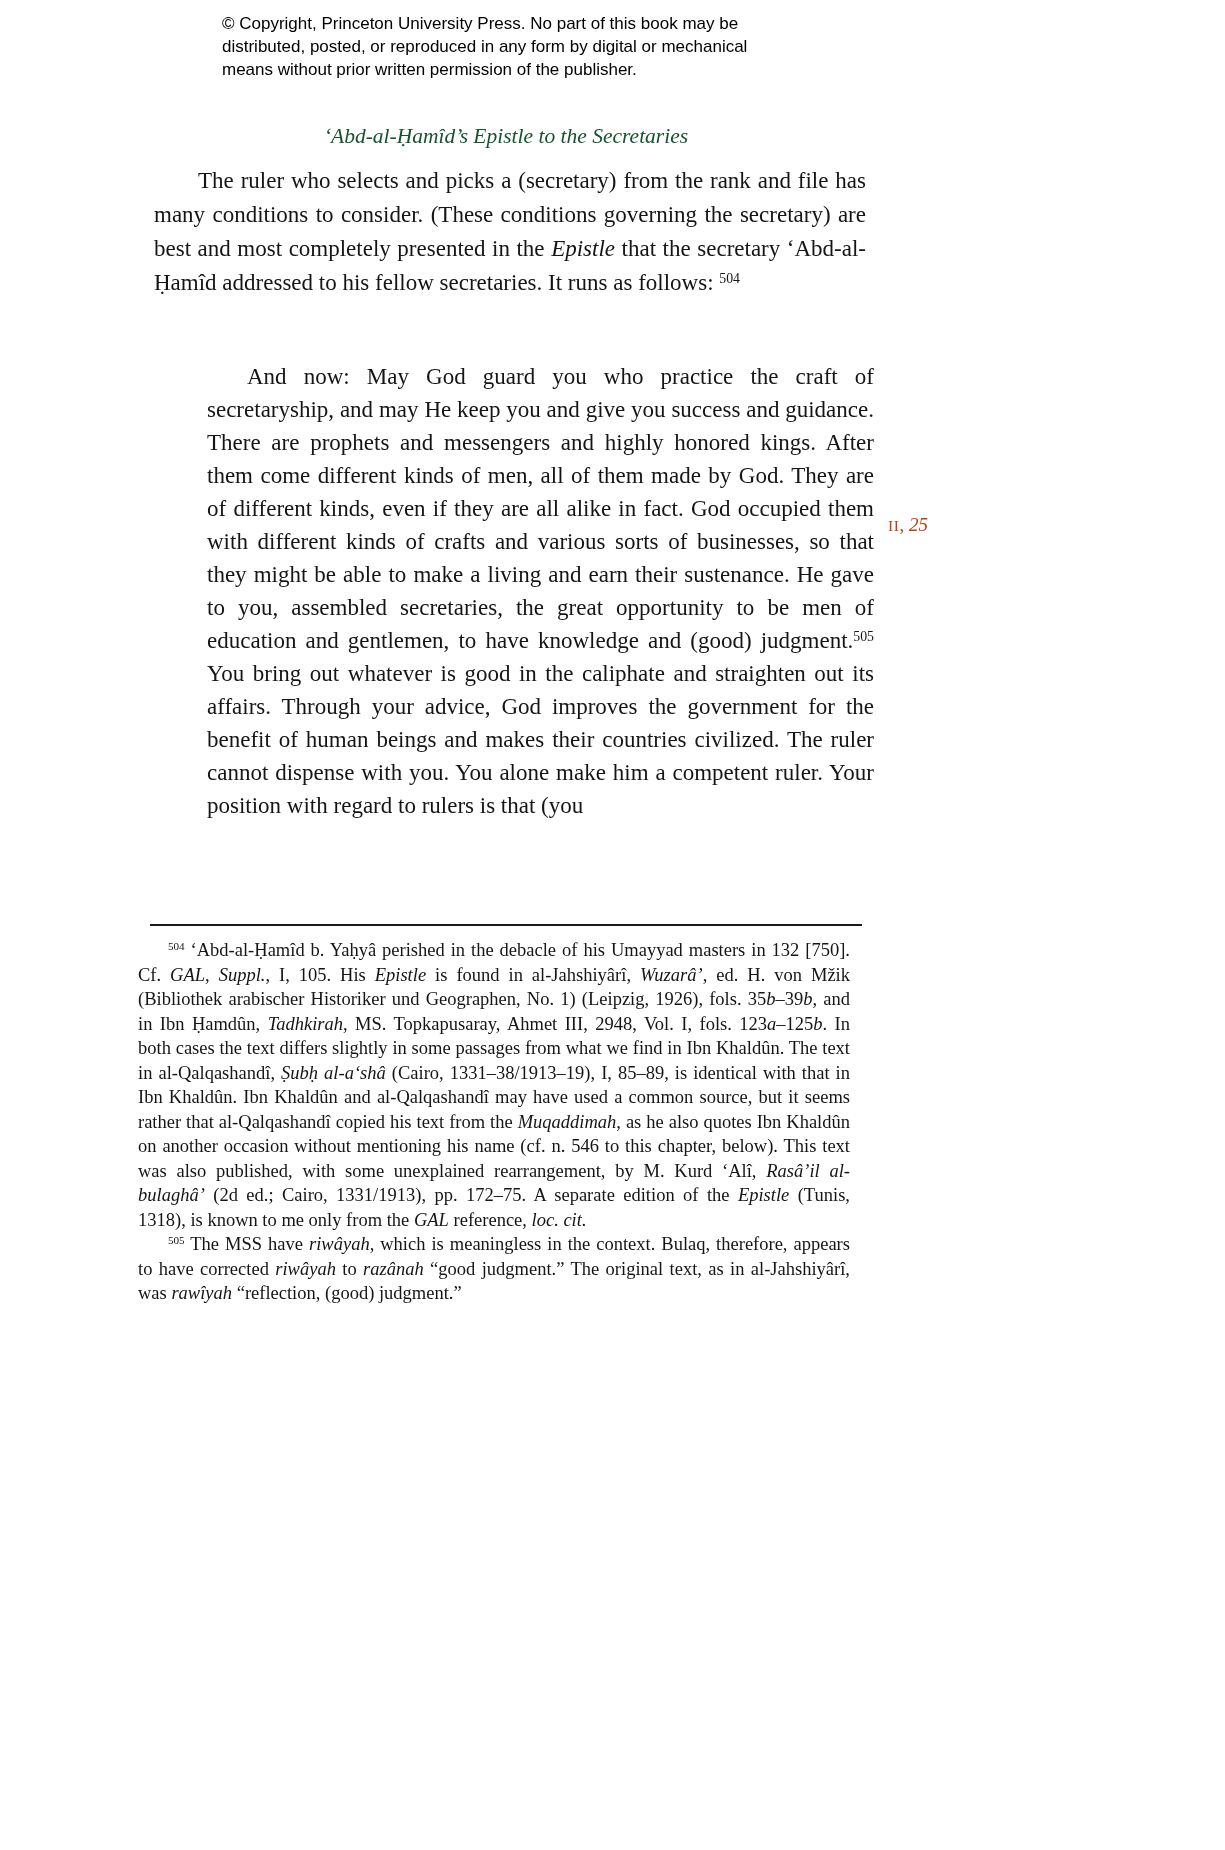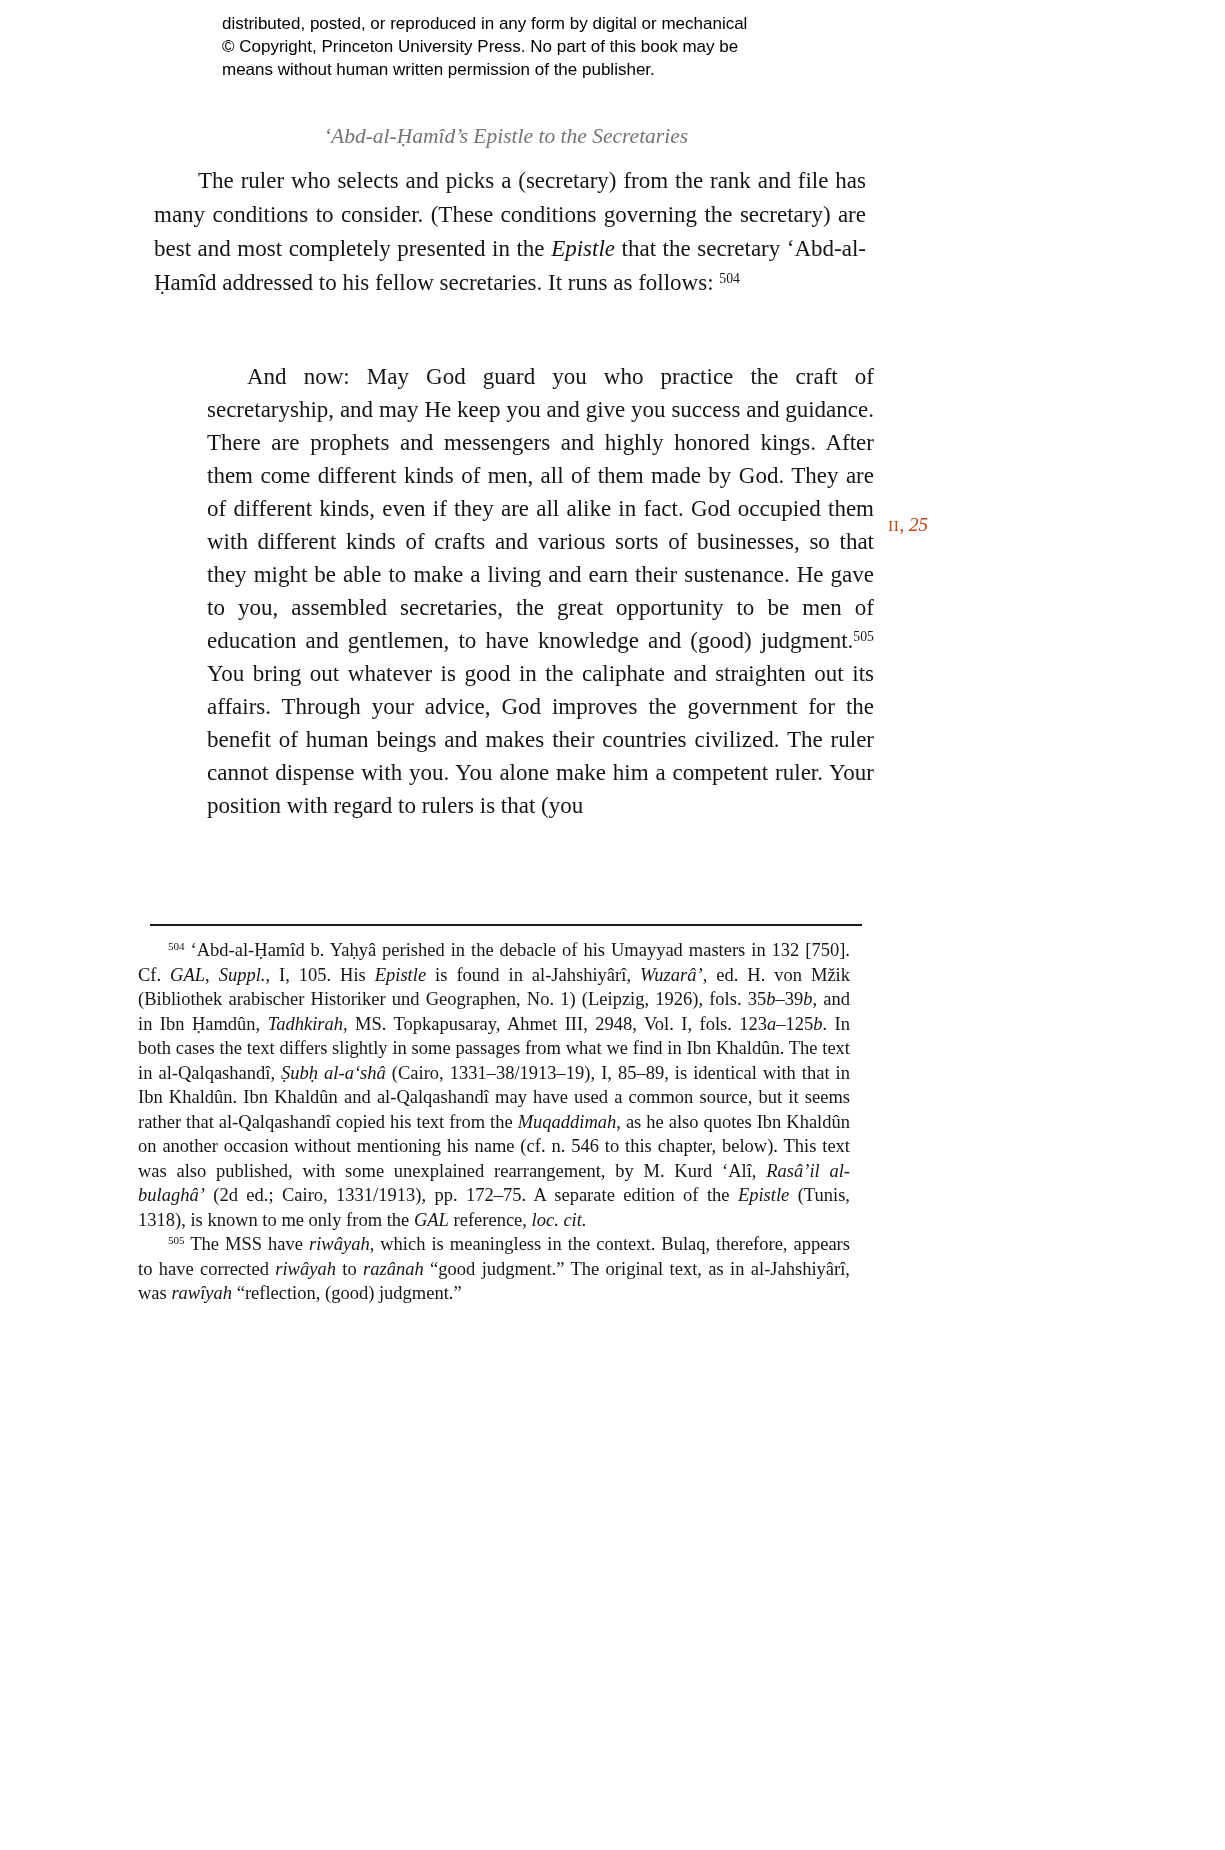--- a/index.html
+++ b/index.html
@@ -27,21 +27,21 @@
     color: #000000;
   }
   .running-head {
     position: absolute;
     left: 150px;
     top: 124px;
     width: 712px;
     text-align: center;
     font-style: italic;
     font-size: 21.5px;
-    color: #737373;
+    color: #14532d;
   }
   .intro {
     position: absolute;
     left: 150px;
     top: 160px;
     width: 712px;
     margin: 4px;
     font-size: 23px;
     line-height: 34px;
     text-align: justify;
@@ -114,23 +114,23 @@
     position: relative;
     top: -0.5em;
   }
 </style>
 </head>
 <body>
 
 <div class="page">
 
   <div class="copyright">
+    <div>© Copyright, Princeton University Press. No part of this book may be</div>
     <div>distributed, posted, or reproduced in any form by digital or mechanical</div>
-    <div>© Copyright, Princeton University Press. No part of this book may be</div>
-    <div>means without human written permission of the publisher.</div>
+    <div>means without prior written permission of the publisher.</div>
   </div>
 
   <div class="running-head">‘Abd-al-Ḥamîd’s Epistle to the Secretaries</div>
 
   <p class="intro"><span>The ruler who selects and picks a (secretary) from the rank and file has many conditions to consider. (These conditions governing the secretary) are best and most completely presented in the </span><span class="it">Epistle</span><span> that the secretary ‘Abd-al-Ḥamîd addressed to his fellow secretaries. It runs as follows: </span><sup>504</sup></p>
 
   <p class="quote"><span>And now: May God guard you who practice the craft of secretaryship, and may He keep you and give you success and guidance. There are prophets and messengers and highly honored kings. After them come different kinds of men, all of them made by God. They are of different kinds, even if they are all alike in fact. God occupied them with different kinds of crafts and various sorts of businesses, so that they might be able to make a living and earn their sustenance. He gave to you, assembled secretaries, the great opportunity to be men of education and gentlemen, to have knowledge and (good) judgment.</span><sup>505</sup><span> You bring out whatever is good in the caliphate and straighten out its affairs. Through your advice, God improves the government for the benefit of human beings and makes their countries civilized. The ruler cannot dispense with you. You alone make him a competent ruler. Your position with regard to rulers is that (you</span></p>
 
   <div class="margin-note"><span class="sc">II</span><span>, </span><span class="it">25</span></div>
 

